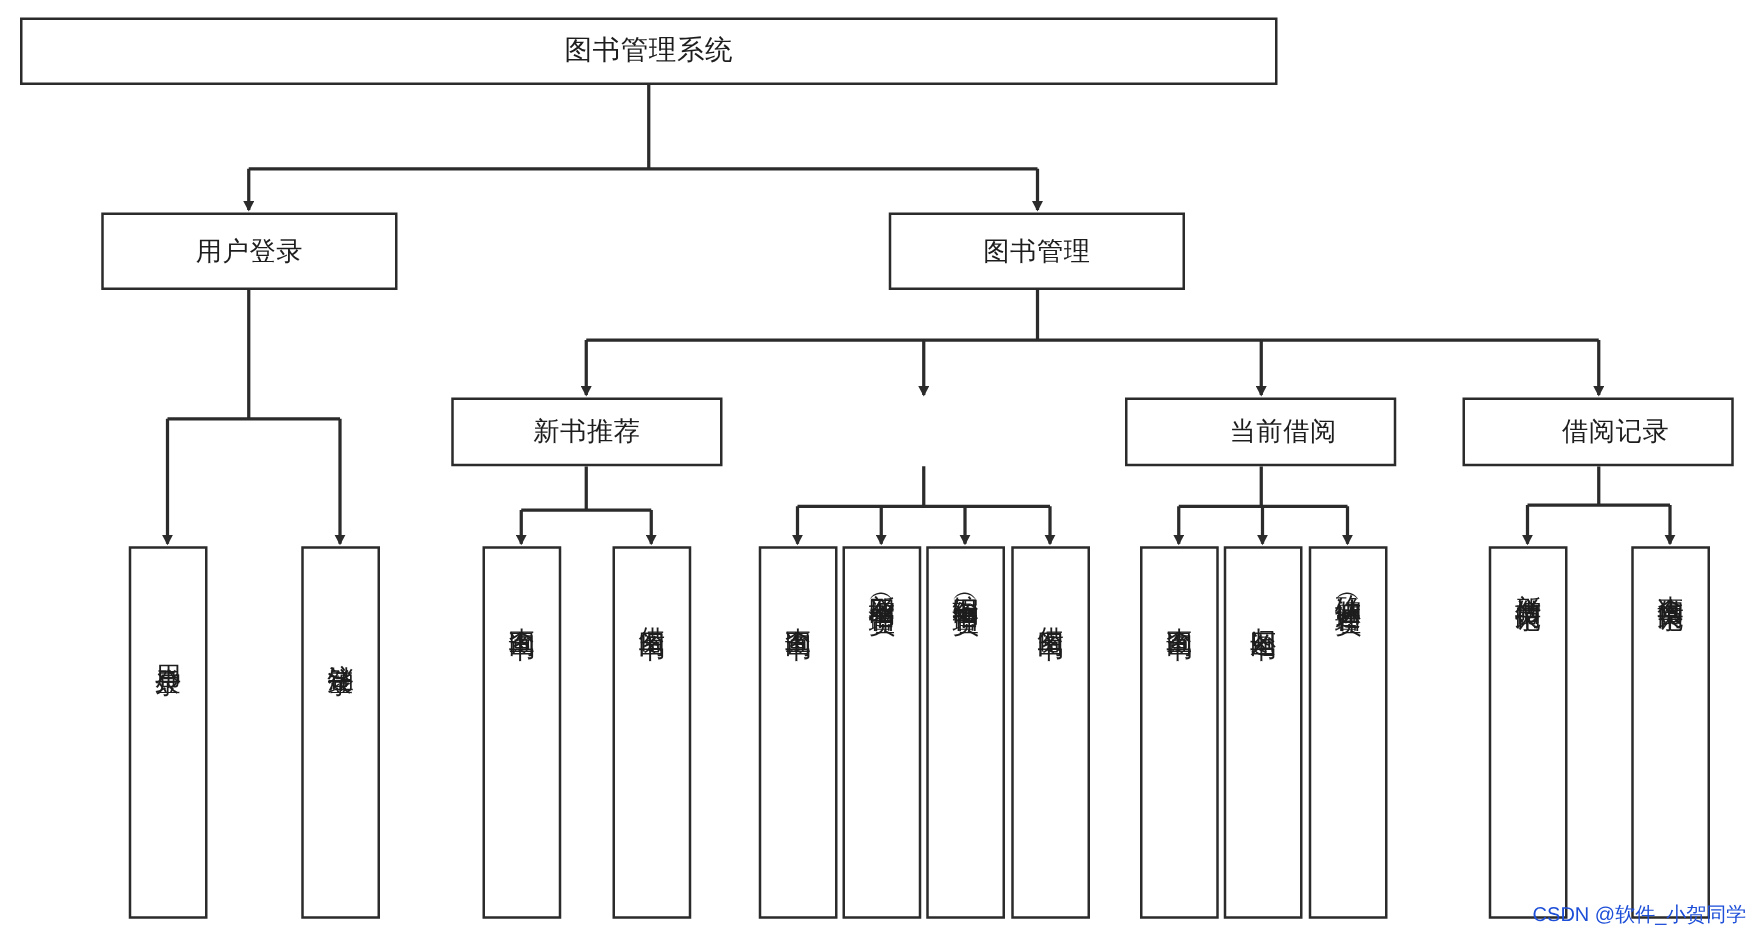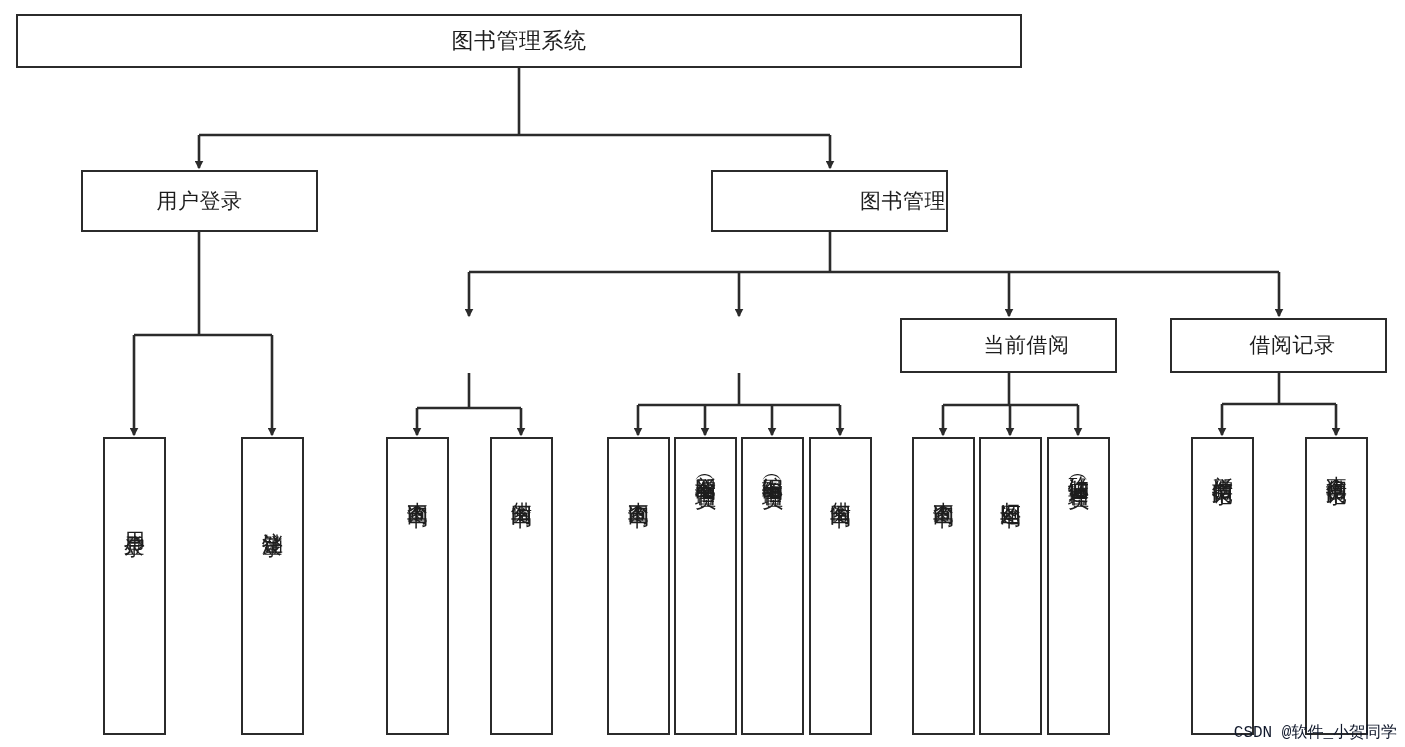--- a/index.html
+++ b/index.html
@@ -69,24 +69,24 @@
     padding-top: 46px;
   }
   .node.vertical.pad-top-sm {
     padding-top: 20px;
   }
   #watermark {
     position: absolute;
     right: 8px;
     bottom: 4px;
     font-size: 16px;
-    color: #0f172a;
+    color: #1d4ed8;
     z-index: 5;
     white-space: nowrap;
-    font-family: Liberation Mono, monospace;
+    font-family: Liberation Sans, sans-serif;
   }
 </style>
 </head>
 <body>
 
 <div id="diagram-root">
 
   <svg id="diagram-svg" viewBox="0 0 1405 747" xmlns="http://www.w3.org/2000/svg">
     <defs>
       <marker id="arrowhead" markerWidth="9" markerHeight="9" refX="7.4" refY="4.5" orient="auto" markerUnits="userSpaceOnUse">
@@ -137,24 +137,27 @@
     </g>
   </svg>
 
   <div class="node root horizontal" style="left:16px; top:14px; width:1006px; height:54px;">
     <span class="node-label">图书管理系统</span>
   </div>
 
   <div class="node horizontal" style="left:81px; top:170px; width:237px; height:62px;">
     <span class="node-label">用户登录</span>
   </div>
-  <div class="node horizontal" style="left:711px; top:170px; width:237px; height:62px;justify-content:flex-end;">
+  <div class="node horizontal" style="left:711px; top:170px; width:237px; height:62px;">
     <span class="node-label">图书管理</span>
   </div>
 
+  <div class="node horizontal" style="left:361px; top:318px; width:217px; height:55px;">
+    <span class="node-label">新书推荐</span>
+  </div>
   <div class="node horizontal" style="left:900px; top:318px; width:217px; height:55px;padding-left:36px;">
     <span class="node-label">当前借阅</span>
   </div>
   <div class="node horizontal" style="left:1170px; top:318px; width:217px; height:55px;padding-left:28px;">
     <span class="node-label">借阅记录</span>
   </div>
 
   <div class="node vertical pad-top-lg" style="left:103px; top:437px; width:63px; height:298px;">
     <span class="node-label">用户登录</span>
   </div>

